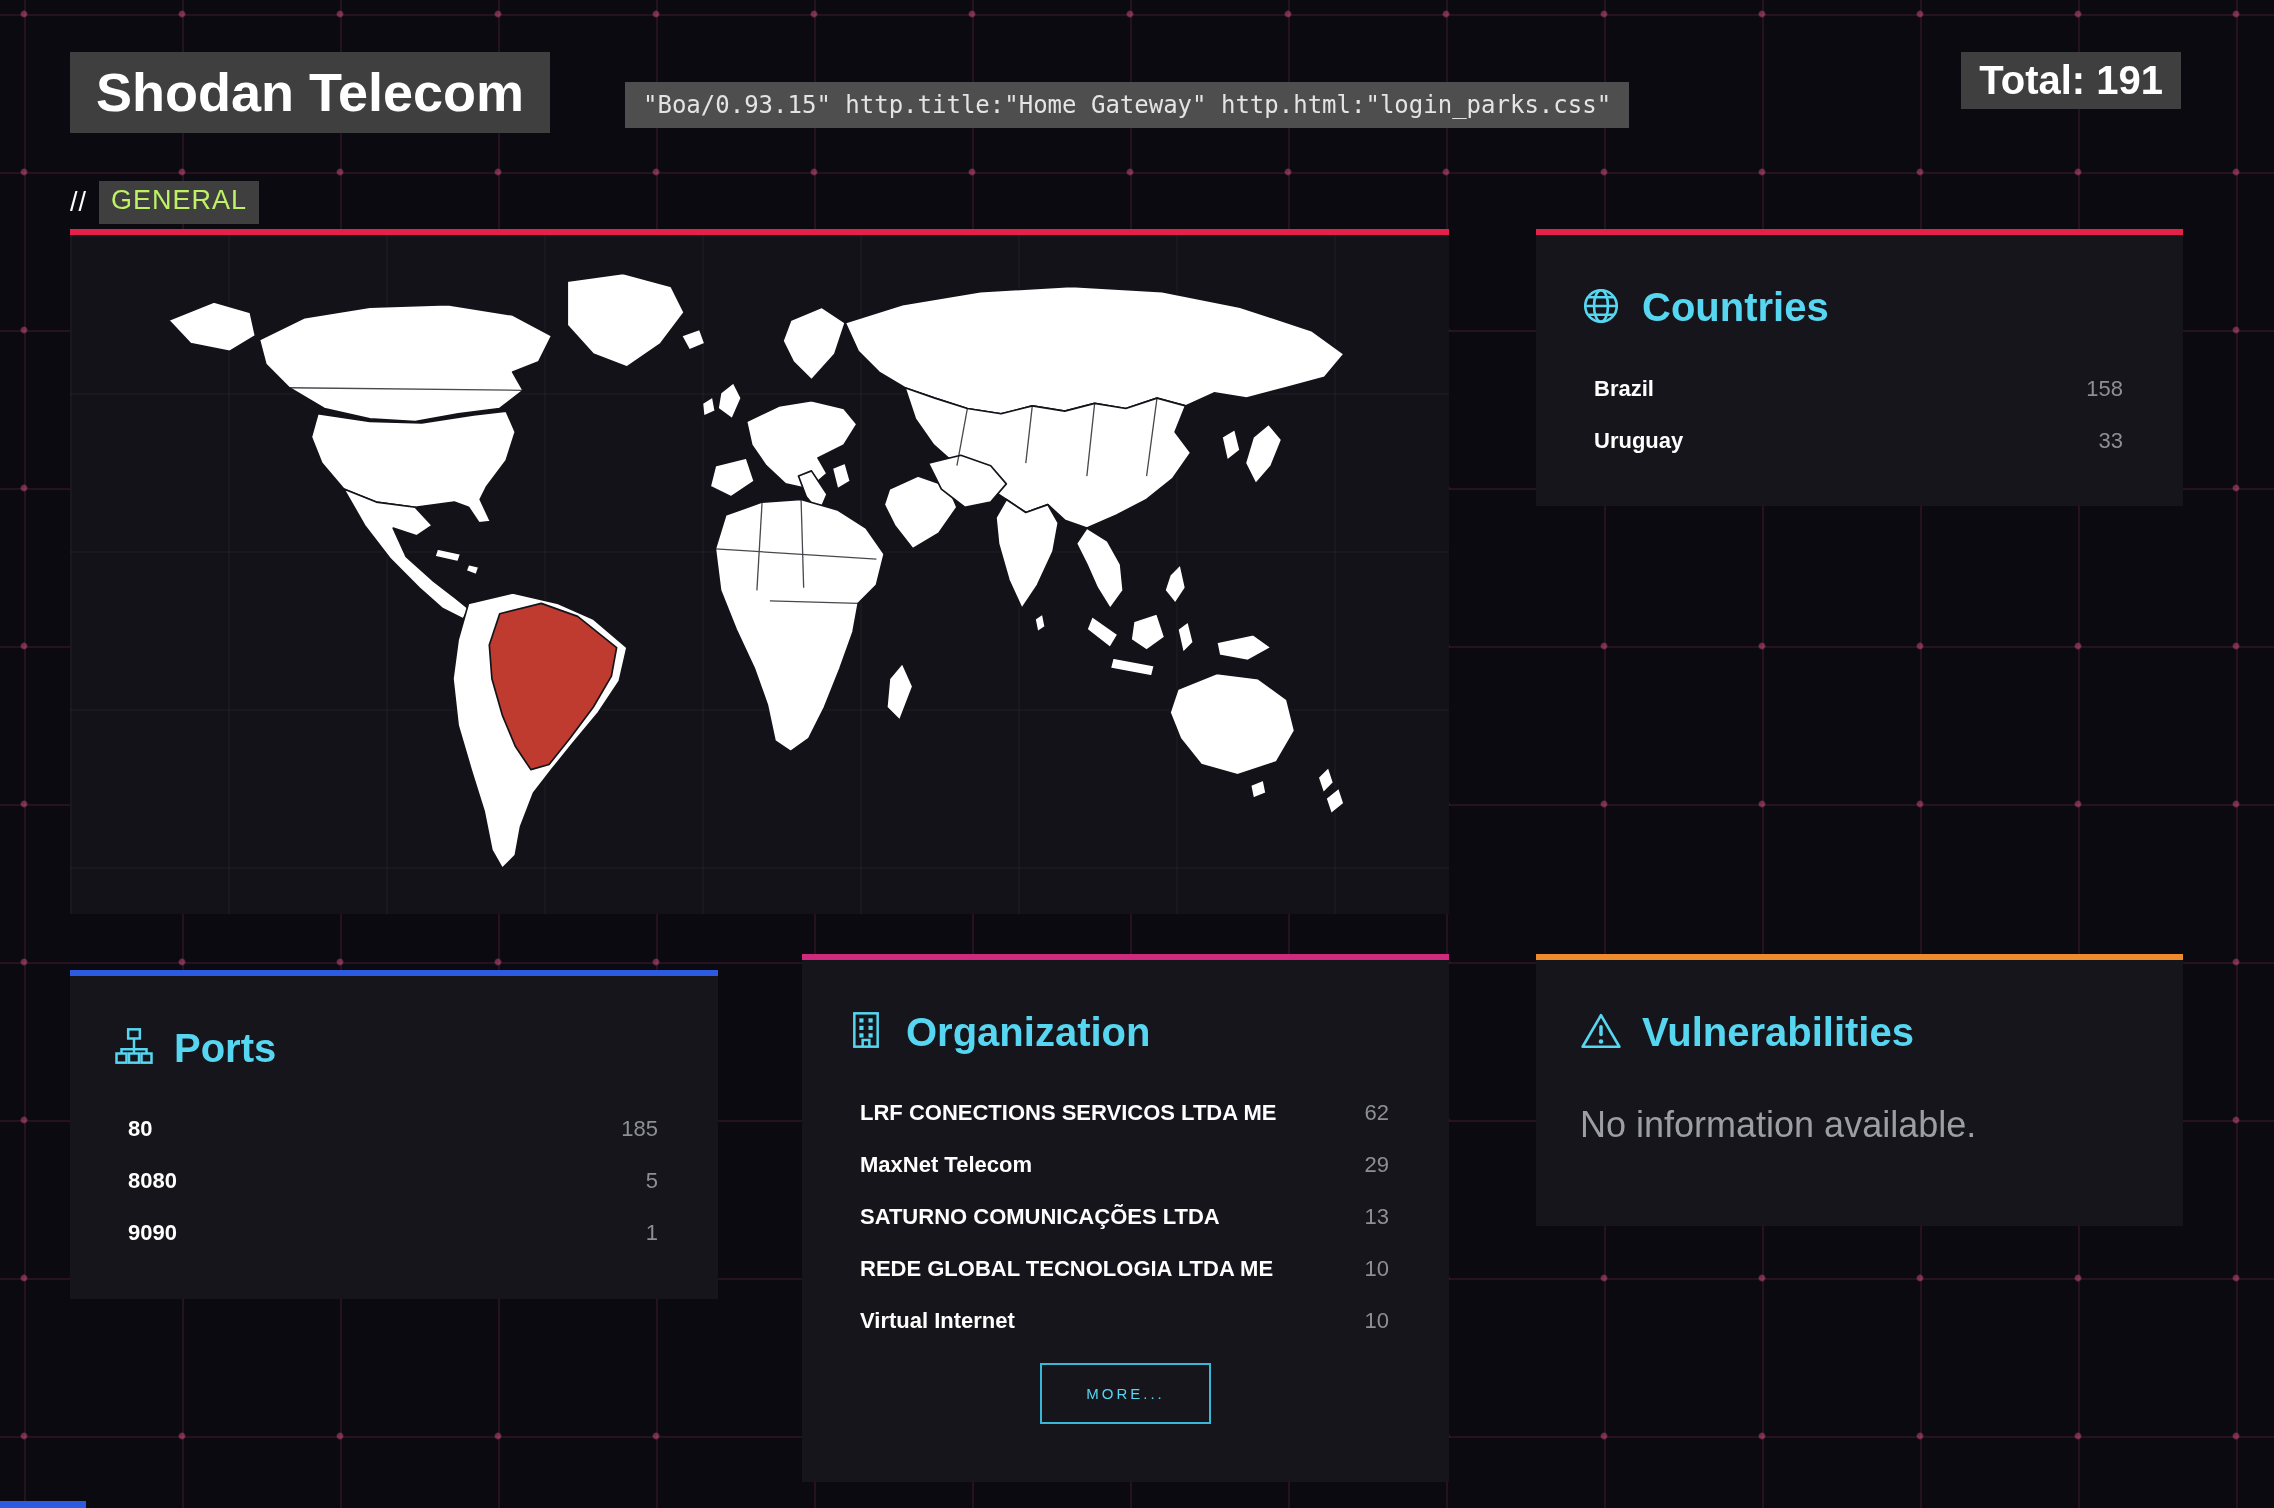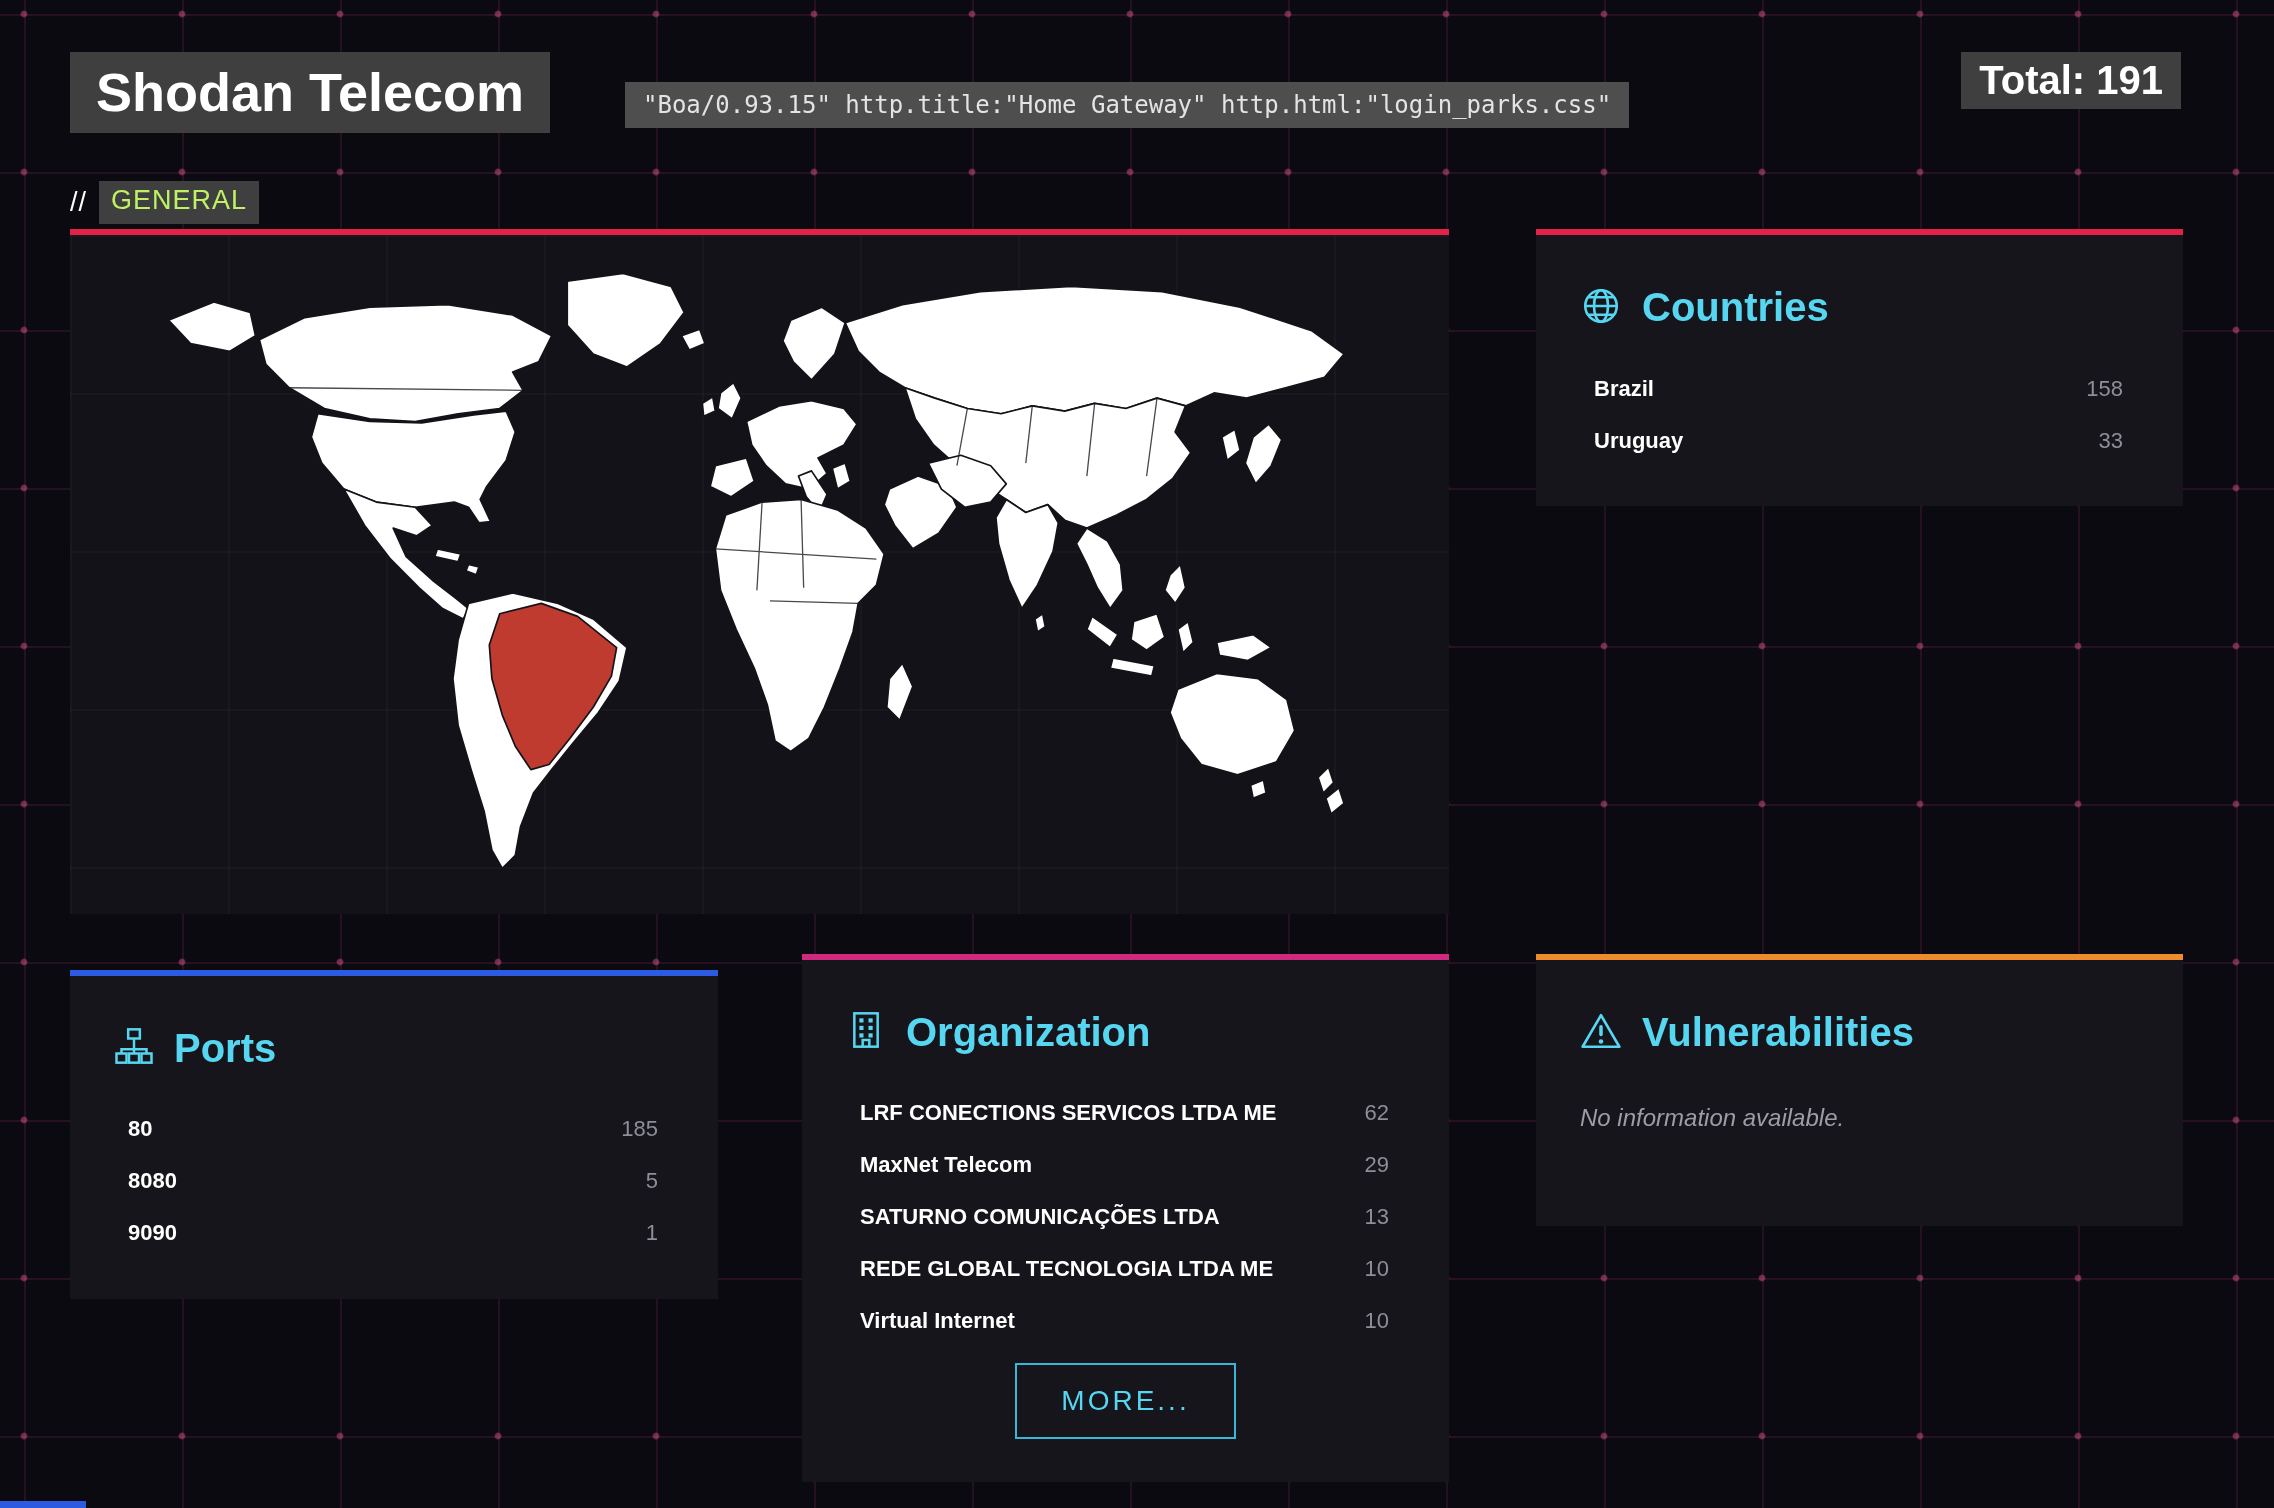--- a/index.html
+++ b/index.html
@@ -84,26 +84,26 @@
     justify-content: space-between; padding: 0 60px 0 58px;
   }
   .row .lbl { font-size: 22px; font-weight: 700; color: #ffffff; }
   .row .val { font-size: 22px; font-weight: 400; color: #8e8e96; }
 
   .more-btn {
     display: block; margin: 16px auto 0;
     background: transparent;
     border: 2px solid #39b7d8; color: #56d6f0;
     font-family: "Liberation Sans", sans-serif;
-    font-size: 28px; letter-spacing: 3px;
+    font-size: 15px; letter-spacing: 3px;
     padding: 20px 44px; cursor: pointer;
   }
   .empty-text {
     margin: 48px 44px 0 44px;
-    font-size: 24px; color: #9d9da5; font-style: italic;
+    font-size: 36px; color: #9d9da5;
   }
   
   .map-wrap { position: absolute; left: 40px; right: 40px; top: 26px; bottom: 28px; }
   .map-wrap svg { width: 100%; height: 100%; }
   
   .partial-border { position: absolute; left: 0; bottom: 0; width: 86px; height: 7px; background: #2c5ae0; }
 </style>
 </head>
 <body>
 

